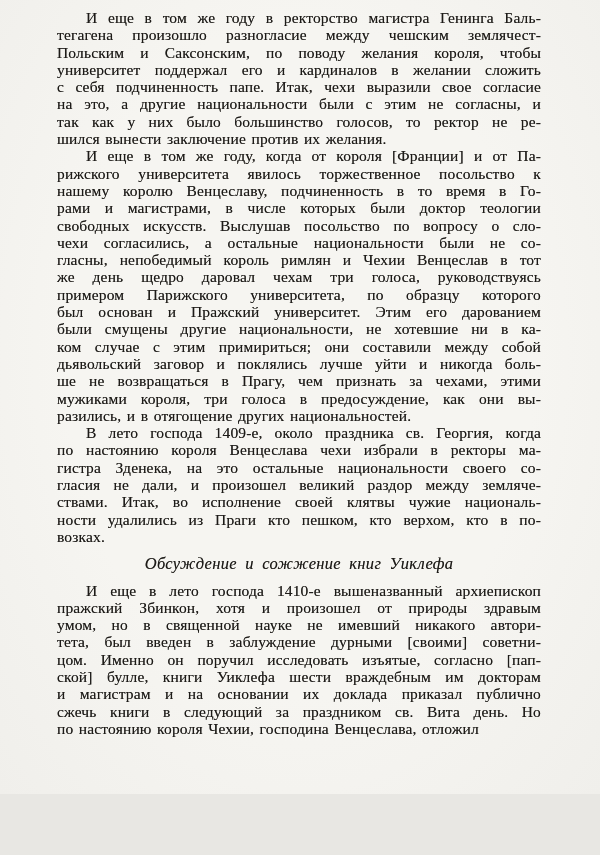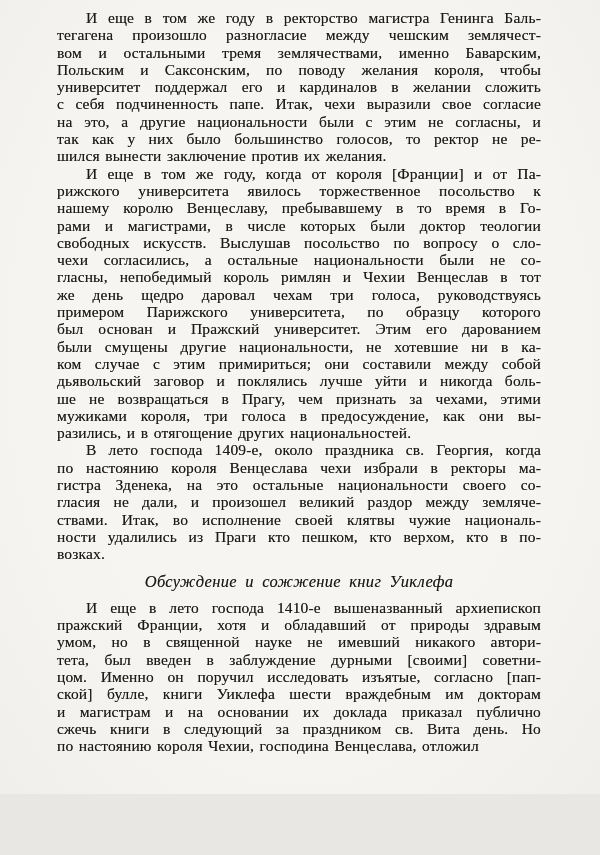--- a/index.html
+++ b/index.html
@@ -61,30 +61,29 @@
     text-shadow: 0 0 0.5px rgba(25, 23, 20, 0.55);
   }
 </style>
 </head>
 <body>
 
 <div class="page">
   <div class="text-block" id="text-block">
       <div class="line first">И еще в том же году в ректорство магистра Генинга Баль-</div>
       <div class="line">тегагена произошло разногласие между чешским землячест-</div>
-      <div class="line">вом и остальными тремя землячествами, именно Баварским,</div>
       <div class="line">Польским и Саксонским, по поводу желания короля, чтобы</div>
       <div class="line">университет поддержал его и кардиналов в желании сложить</div>
       <div class="line">с себя подчиненность папе. Итак, чехи выразили свое согласие</div>
       <div class="line">на это, а другие национальности были с этим не согласны, и</div>
       <div class="line">так как у них было большинство голосов, то ректор не ре-</div>
       <div class="line last">шился вынести заключение против их желания.</div>
       <div class="line first">И еще в том же году, когда от короля [Франции] и от Па-</div>
       <div class="line">рижского университета явилось торжественное посольство к</div>
-      <div class="line">нашему королю Венцеславу, пребывавшему в то время в Го-</div>
+      <div class="line">нашему королю Венцеславу, подчиненность в то время в Го-</div>
       <div class="line">рами и магистрами, в числе которых были доктор теологии</div>
       <div class="line">свободных искусств. Выслушав посольство по вопросу о сло-</div>
       <div class="line">чехи согласились, а остальные национальности были не со-</div>
       <div class="line">гласны, непобедимый король римлян и Чехии Венцеслав в тот</div>
       <div class="line">же день щедро даровал чехам три голоса, руководствуясь</div>
       <div class="line">примером Парижского университета, по образцу которого</div>
       <div class="line">был основан и Пражский университет. Этим его дарованием</div>
       <div class="line">были смущены другие национальности, не хотевшие ни в ка-</div>
       <div class="line">ком случае с этим примириться; они составили между собой</div>
       <div class="line">дьявольский заговор и поклялись лучше уйти и никогда боль-</div>
@@ -93,21 +92,21 @@
       <div class="line last">разились, и в отягощение других национальностей.</div>
       <div class="line first">В лето господа 1409-е, около праздника св. Георгия, когда</div>
       <div class="line">по настоянию короля Венцеслава чехи избрали в ректоры ма-</div>
       <div class="line">гистра Зденека, на это остальные национальности своего со-</div>
       <div class="line">гласия не дали, и произошел великий раздор между земляче-</div>
       <div class="line">ствами. Итак, во исполнение своей клятвы чужие националь-</div>
       <div class="line">ности удалились из Праги кто пешком, кто верхом, кто в по-</div>
       <div class="line last">возках.</div>
       <div class="heading">Обсуждение и сожжение книг Уиклефа</div>
       <div class="line first">И еще в лето господа 1410-е вышеназванный архиепископ</div>
-      <div class="line">пражский Франции, хотя и обладавший от природы здравым</div>
+      <div class="line">пражский Збинкон, хотя и произошел от природы здравым</div>
       <div class="line">умом, но в священной науке не имевший никакого автори-</div>
       <div class="line">тета, был введен в заблуждение дурными [своими] советни-</div>
       <div class="line">цом. Именно он поручил исследовать изъятые, согласно [пап-</div>
       <div class="line">ской] булле, книги Уиклефа шести враждебным им докторам</div>
       <div class="line">и магистрам и на основании их доклада приказал публично</div>
       <div class="line">сжечь книги в следующий за праздником св. Вита день. Но</div>
       <div class="line last">по настоянию короля Чехии, господина Венцеслава, отложил</div>
     </div>
 </div>
 

